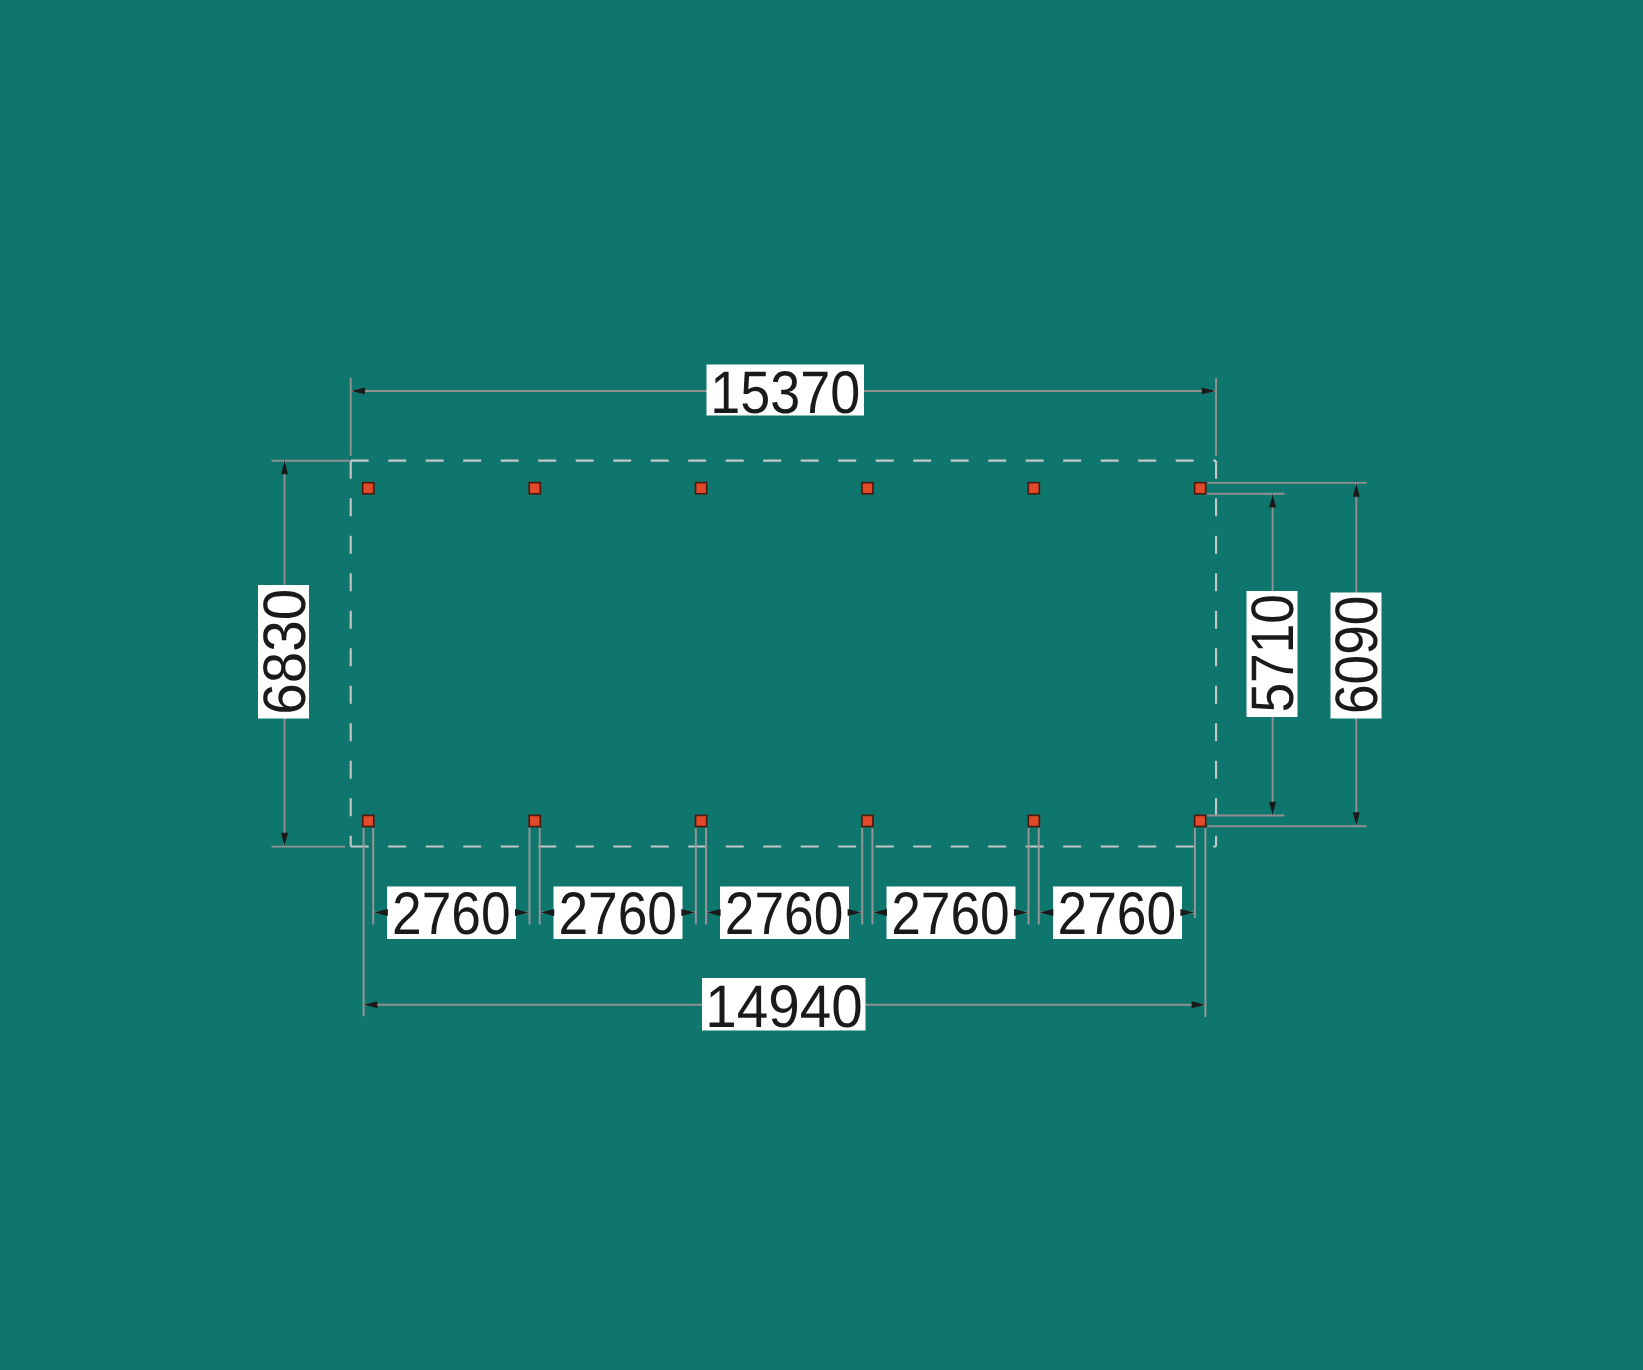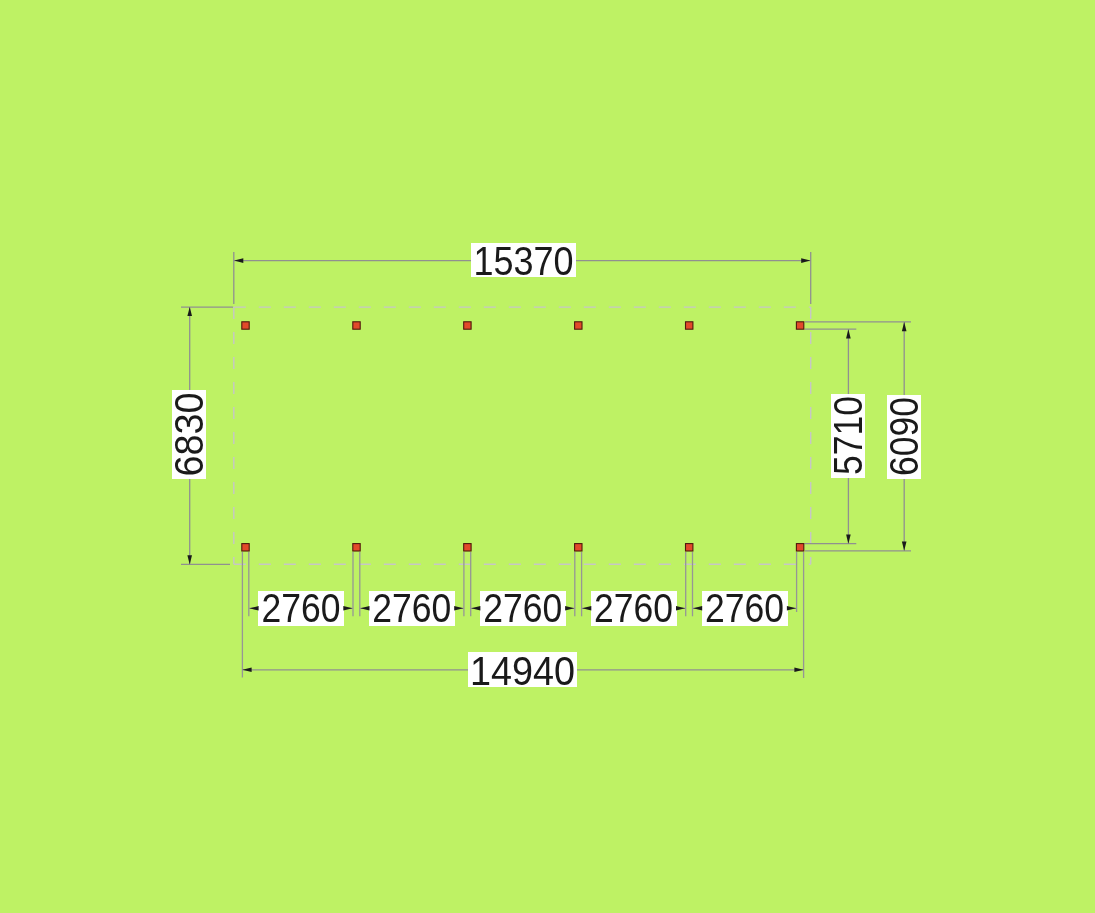--- a/index.html
+++ b/index.html
@@ -1,16 +1,16 @@
 <!DOCTYPE html>
 <html><head>
 <meta charset="utf-8">
 <style>
   html,body{margin:0;padding:0;background:#ffffff;}
-  .wrap{width:1095px;height:913px;position:relative;background:#bef264;overflow:hidden;}
+  .wrap{width:1095px;height:913px;position:relative;background:#0f766e;overflow:hidden;}
   svg{position:absolute;left:0;top:0;}
   text{font-family:"Liberation Sans",sans-serif;fill:#1a1a1a;}
 </style>
 </head>
 <body>
 
 <div class="wrap">
 <svg width="1095" height="913" viewBox="0 0 1095 913">
   <defs></defs>
 

